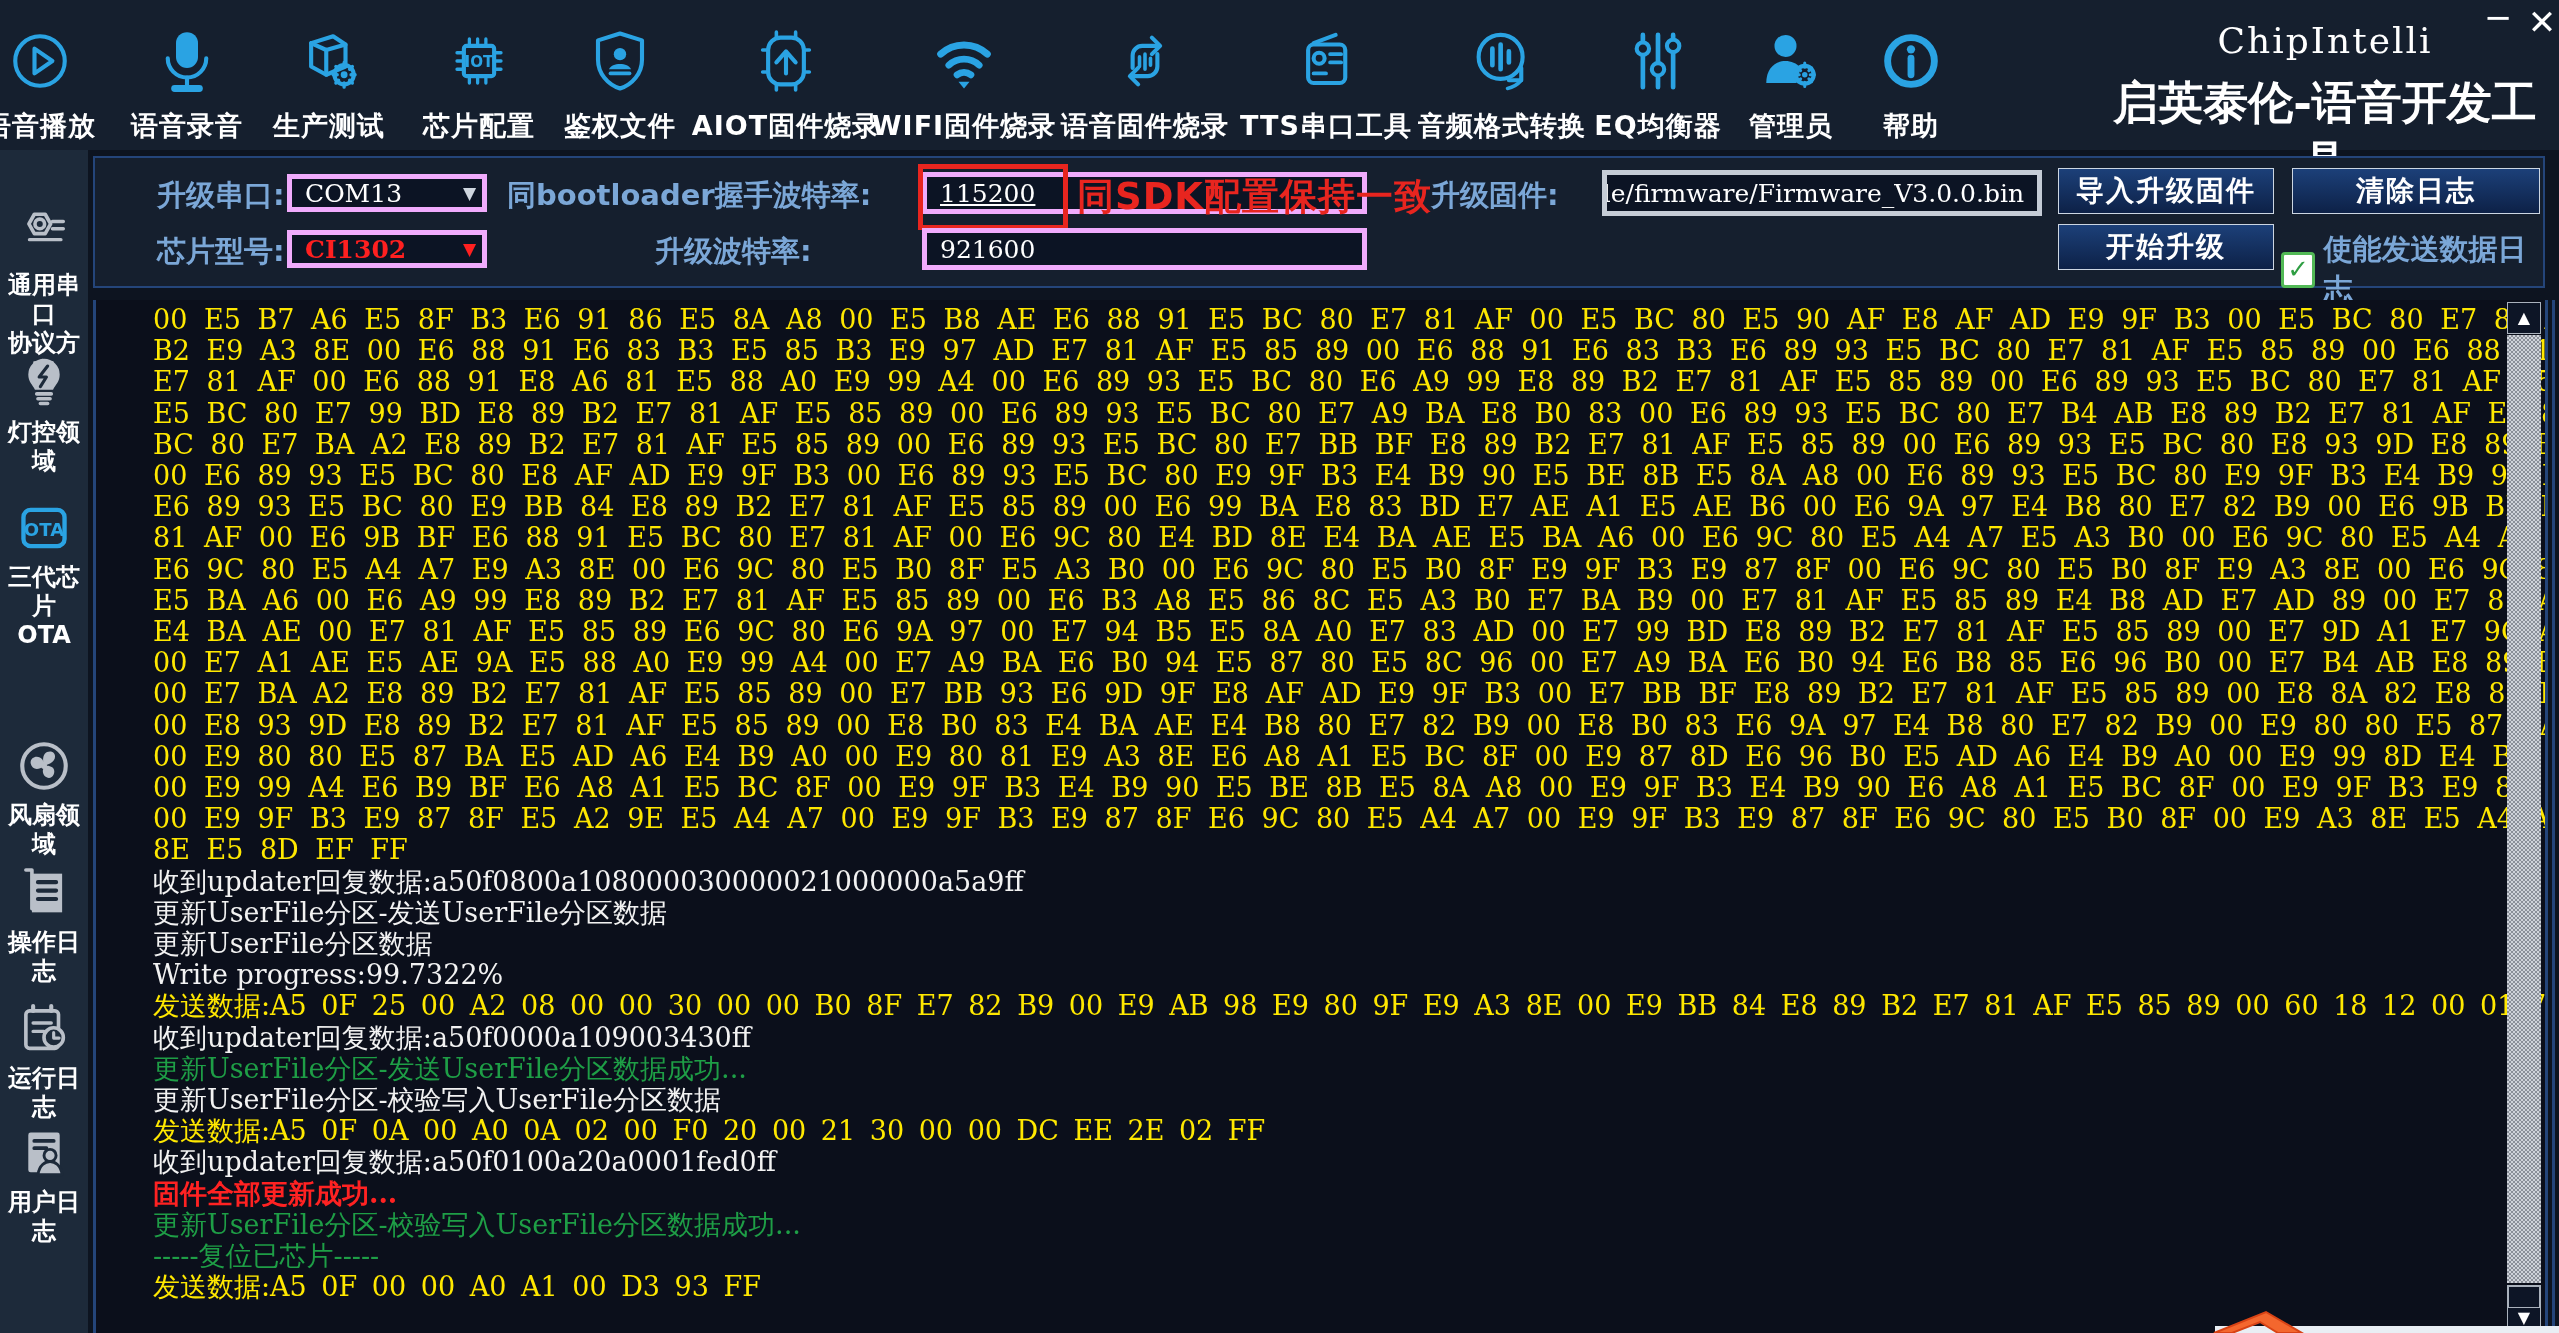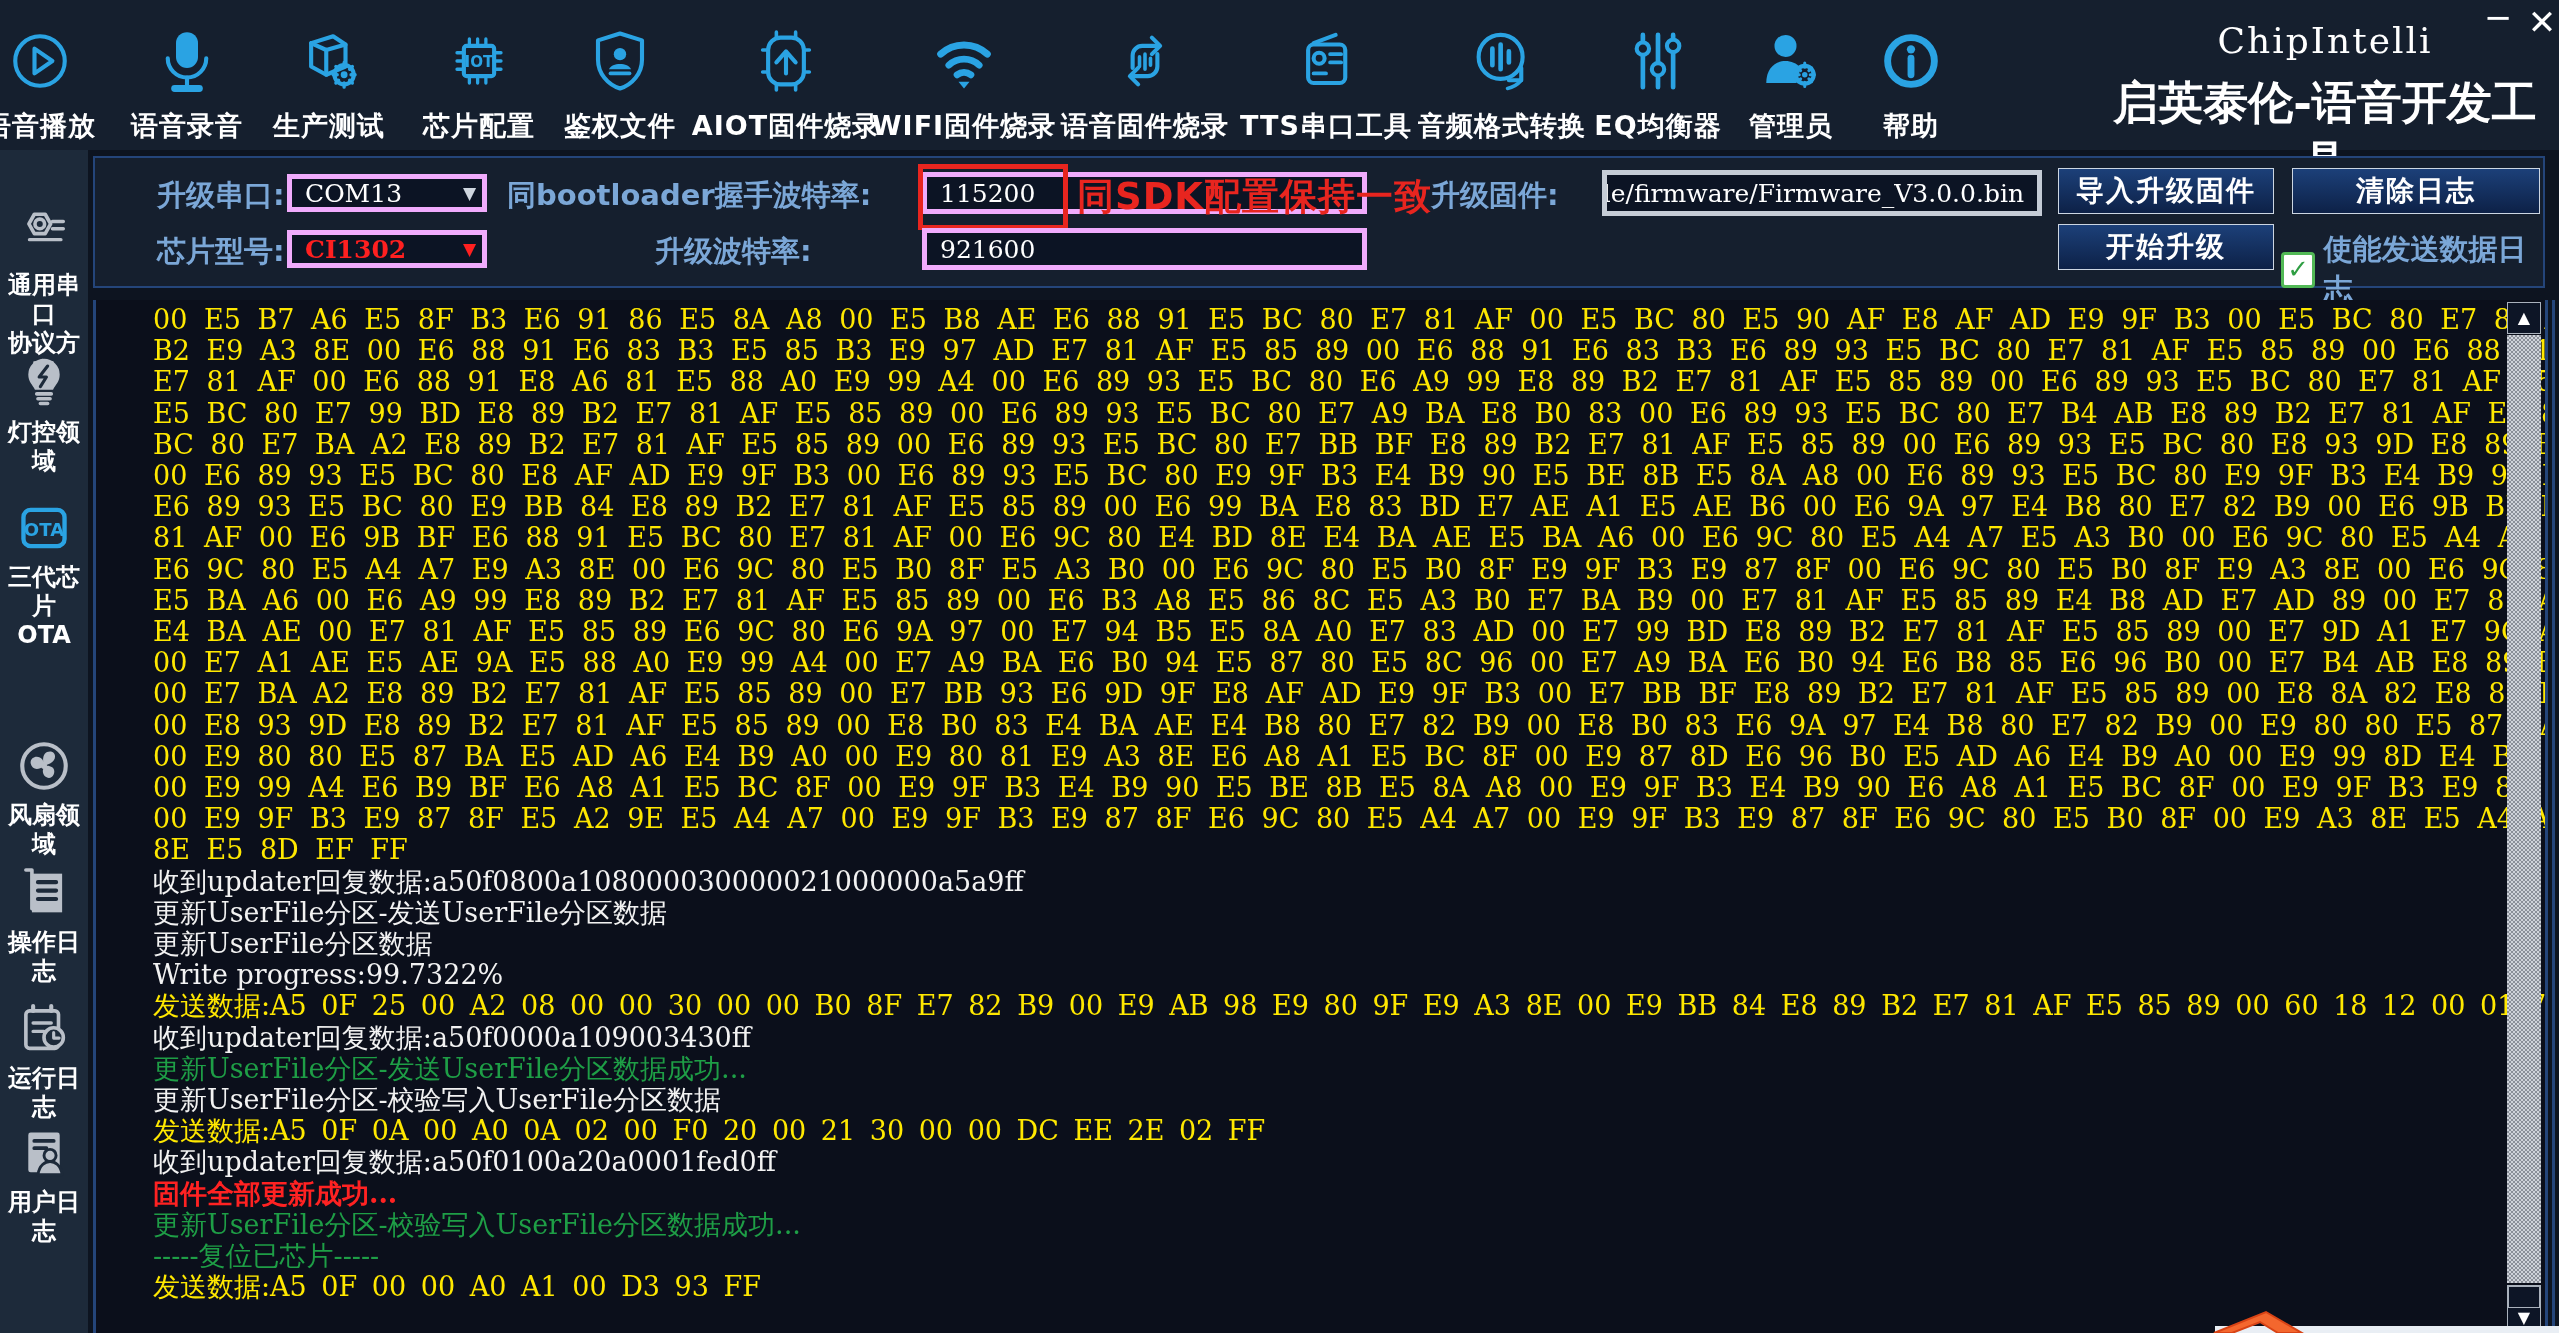--- a/index.html
+++ b/index.html
@@ -270,21 +270,21 @@
     </div>
   </div>
 
 <div id="settings" class="abs">
   <div class="set-label" style="left:62px;top:18px;">升级串口:</div>
   <div class="field select" style="left:192px;top:16px;width:200px;height:38px;">
     <span>COM13</span>
     <span class="arrow">▼</span>
   </div>
   <div class="set-label" style="left:412px;top:18px;">同bootloader握手波特率:</div>
-  <div class="field" style="left:827px;top:14px;width:445px;height:42px;">
+  <div class="field" style="left:827px;top:14px;width:445px;height:42px;text-decoration:underline;">
     <span>115200</span>
   </div>
   <div id="red-box" class="abs"></div>
   <div id="sdk-note" class="abs">同SDK配置保持一致</div>
 
   <div class="set-label" style="left:62px;top:74px;">芯片型号:</div>
   <div id="chip-select" class="field select" style="left:192px;top:72px;width:200px;height:38px;">
     <span>CI1302</span>
     <span class="arrow">▼</span>
   </div>

